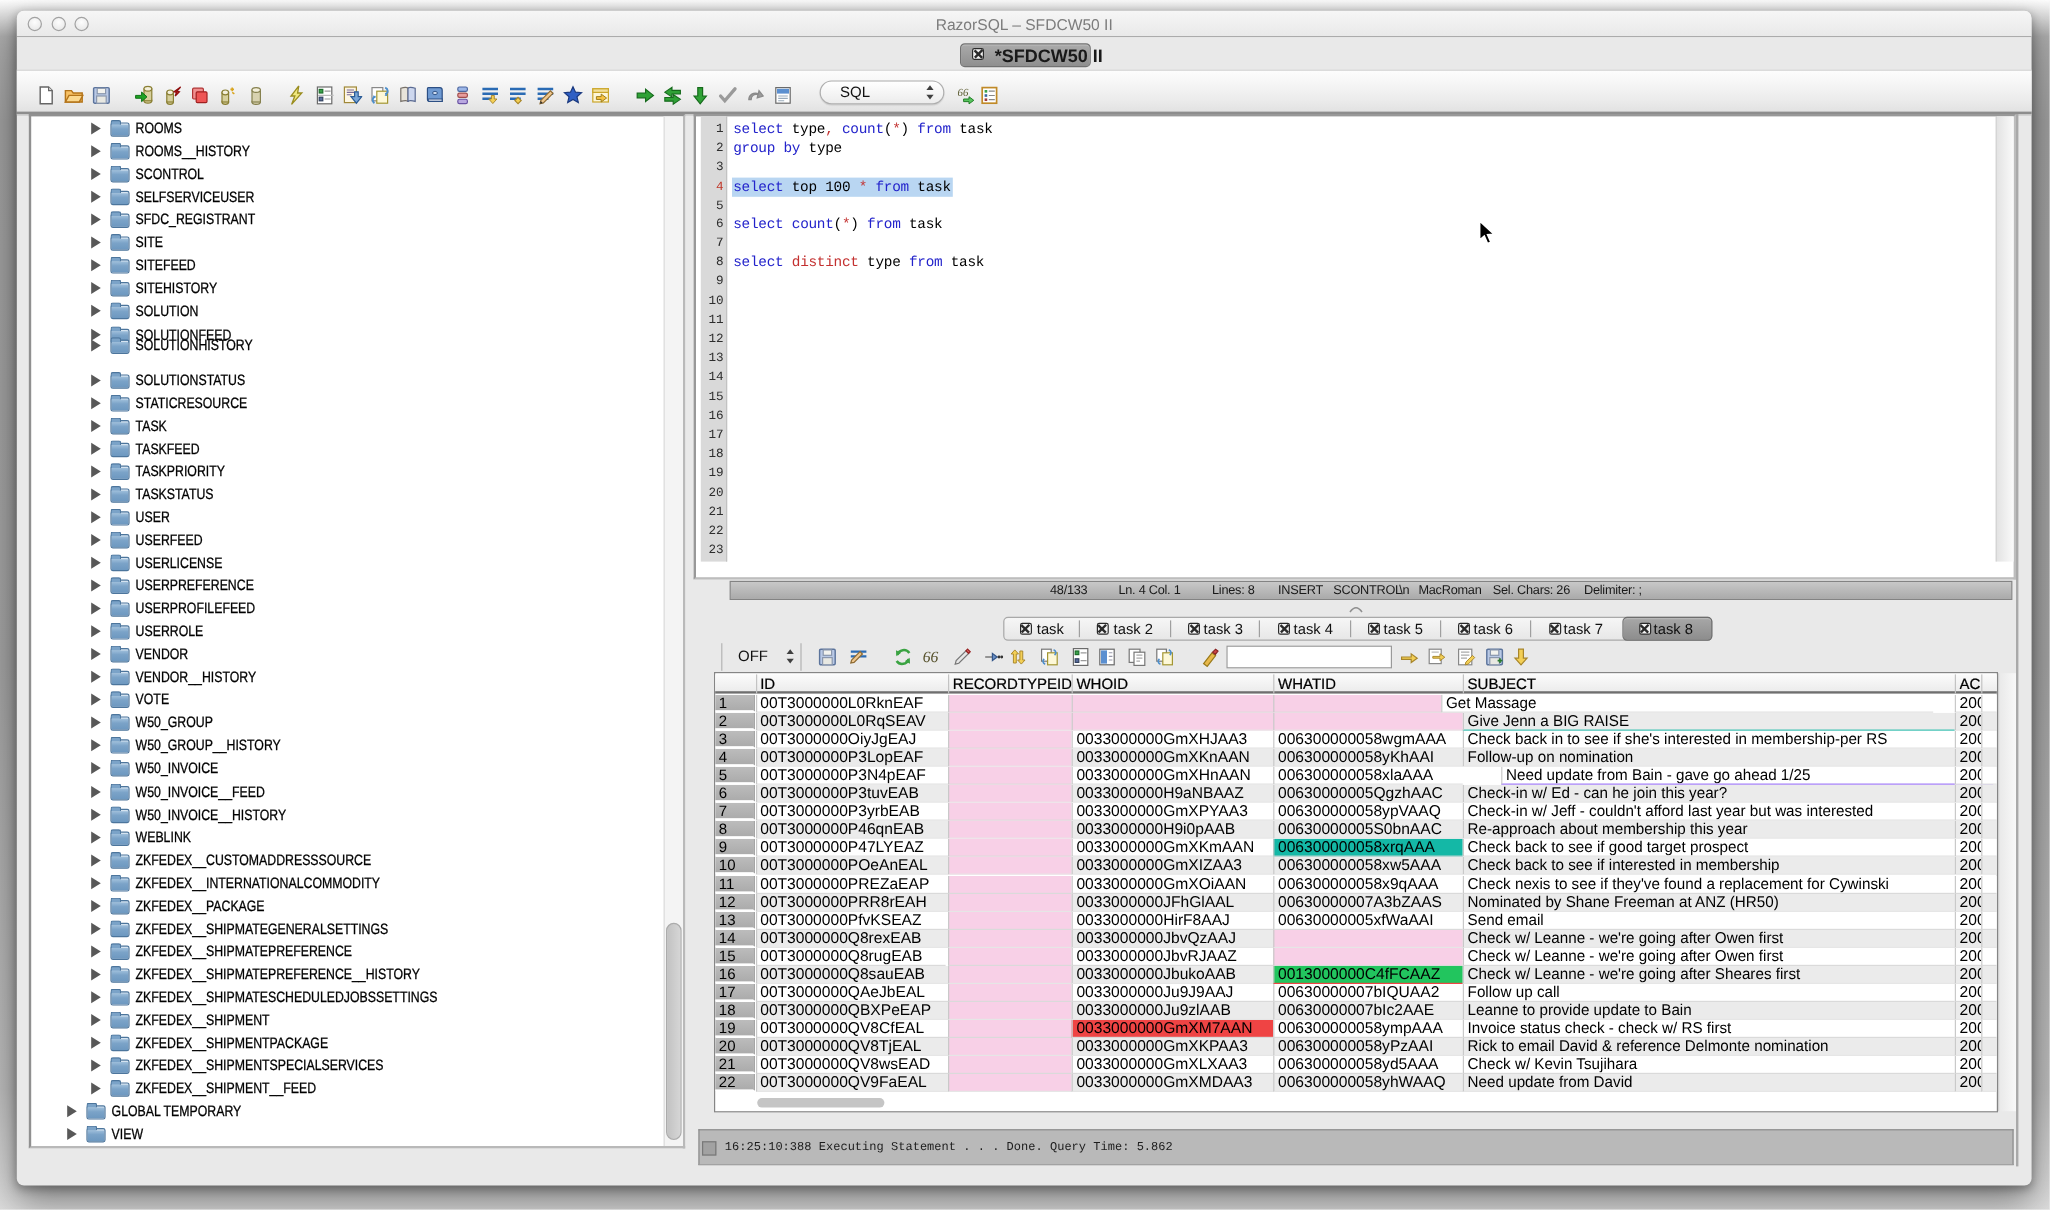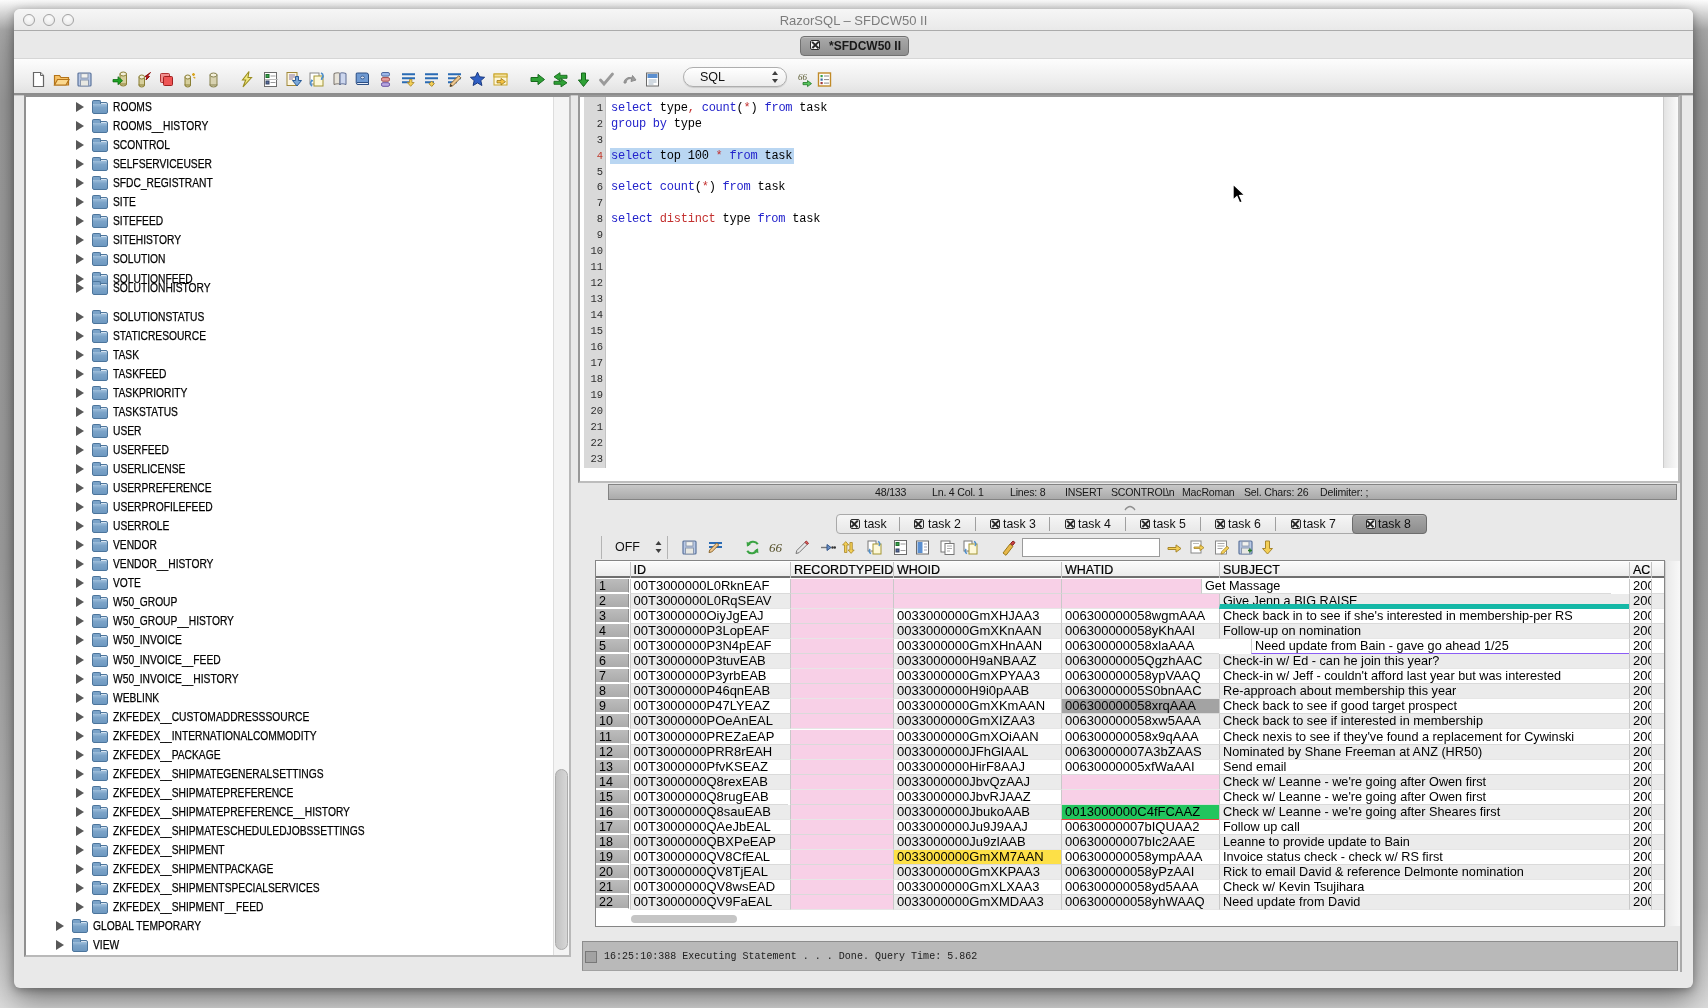--- a/index.html
+++ b/index.html
@@ -73,21 +73,21 @@
 .icon{position:absolute}
 </style></head><body>
 <div class="abs win"></div>
 <div class="abs titlebar"></div>
 <span class="abs tl" style="left:23px"></span>
 <span class="abs tl" style="left:42.5px"></span>
 <span class="abs tl" style="left:62px"></span>
 <div class="abs title">RazorSQL – SFDCW50 II</div>
 <div class="abs doctab"></div>
 <span class="abs xicon" style="left:810px;top:40px"></span>
-<span class="abs" style="left:829px;top:39px;font-size:12px;font-weight:bold;color:#191919">*SFDCW50 II</span>
+<span class="abs" style="left:829px;top:39px;font-size:15px;font-weight:bold;color:#191919">*SFDCW50 II</span>
 <div class="abs toolbar"></div>
 <div class="abs tsep"></div>
 <svg class="icon" style="left:29.8px;top:70.5px" width="17" height="17" viewBox="0 0 17 17">
     <path d="M3.5 1.5h7l3 3v11h-10z" fill="#fff" stroke="#666" stroke-width="1.2"></path>
     <path d="M10.5 1.5v3h3" fill="#ddd" stroke="#666"></path>
   </svg>
 <svg class="icon" style="left:52.5px;top:70.5px" width="17" height="17" viewBox="0 0 17 17">
     <path d="M1.5 4.5h5l1.5 2h7.5v7.5h-14z" fill="#f7c165" stroke="#b4741a" stroke-width="1.2"></path>
     <path d="M1.5 14l3-5.5h11.5L13 14z" fill="#fbd88e" stroke="#b4741a" stroke-width="1.2"></path>
   </svg>
@@ -632,21 +632,21 @@
     <span class="cell" style="left:605px;width:410px;background:#ffffff;border-bottom:1px solid #dadada"><span class="scx">Get Massage</span></span>
     <span class="cell" style="left:1033px;width:22px;background:#ffffff;border-bottom:1px solid #dadada">200</span>
     <span class="cell" style="left:1055px;width:13px;background:#ffffff;border-bottom:1px solid #dadada"></span>
   </div>
 <div class="abs row" style="top:594.05px">
     <span class="rnum">2</span>
     <span class="cell" style="left:33.5px;width:160.5px;background:#ebebeb;border-bottom:1px solid #e6e6e6">00T3000000L0RqSEAV</span>
     <span class="cell" style="left:194px;width:103px;background:#f8d0e7;border-bottom:1px solid #e6e6e6"></span>
     <span class="cell" style="left:297px;width:168px;background:#f8d0e7;border-bottom:1px solid #e6e6e6"></span>
     <span class="cell" style="left:465px;width:158px;background:#f8d0e7;border-bottom:1px solid #e6e6e6"></span>
-    <span class="cell" style="left:623px;width:410px;background:#ebebeb;border-bottom:5px solid #14b8a6"><span class="scx">Give Jenn a BIG RAISE</span></span>
+    <span class="cell" style="left:623px;width:410px;background:#ebebeb;border-bottom:1px solid #14b8a6"><span class="scx">Give Jenn a BIG RAISE</span></span>
     <span class="cell" style="left:1033px;width:22px;background:#ebebeb;border-bottom:1px solid #e6e6e6">200</span>
     <span class="cell" style="left:1055px;width:13px;background:#ebebeb;border-bottom:1px solid #e6e6e6"></span>
   </div>
 <div class="abs row" style="top:609.10px">
     <span class="rnum">3</span>
     <span class="cell" style="left:33.5px;width:160.5px;background:#ffffff;border-bottom:1px solid #dadada">00T3000000OiyJgEAJ</span>
     <span class="cell" style="left:194px;width:103px;background:#f8d0e7;border-bottom:1px solid #dadada"></span>
     <span class="cell" style="left:297px;width:168px;background:#ffffff;border-bottom:1px solid #dadada">0033000000GmXHJAA3</span>
     <span class="cell" style="left:465px;width:158px;background:#ffffff;border-bottom:1px solid #dadada">006300000058wgmAAA</span>
     <span class="cell" style="left:623px;width:410px;background:#ffffff;border-bottom:1px solid #dadada"><span class="scx">Check back in to see if she's interested in membership-per RS</span></span>
@@ -701,21 +701,21 @@
     <span class="cell" style="left:465px;width:158px;background:#ebebeb;border-bottom:1px solid #e6e6e6">00630000005S0bnAAC</span>
     <span class="cell" style="left:623px;width:410px;background:#ebebeb;border-bottom:1px solid #e6e6e6"><span class="scx">Re-approach about membership this year</span></span>
     <span class="cell" style="left:1033px;width:22px;background:#ebebeb;border-bottom:1px solid #e6e6e6">200</span>
     <span class="cell" style="left:1055px;width:13px;background:#ebebeb;border-bottom:1px solid #e6e6e6"></span>
   </div>
 <div class="abs row" style="top:699.40px">
     <span class="rnum">9</span>
     <span class="cell" style="left:33.5px;width:160.5px;background:#ffffff;border-bottom:1px solid #dadada">00T3000000P47LYEAZ</span>
     <span class="cell" style="left:194px;width:103px;background:#f8d0e7;border-bottom:1px solid #dadada"></span>
     <span class="cell" style="left:297px;width:168px;background:#ffffff;border-bottom:1px solid #dadada">0033000000GmXKmAAN</span>
-    <span class="cell" style="left:465px;width:158px;background:#a3a3a3;border-bottom:1px solid #dadada">006300000058xrqAAA</span>
+    <span class="cell" style="left:465px;width:158px;background:#14b8a6;border-bottom:1px solid #dadada">006300000058xrqAAA</span>
     <span class="cell" style="left:623px;width:410px;background:#ffffff;border-bottom:1px solid #dadada"><span class="scx">Check back to see if good target prospect</span></span>
     <span class="cell" style="left:1033px;width:22px;background:#ffffff;border-bottom:1px solid #dadada">200</span>
     <span class="cell" style="left:1055px;width:13px;background:#ffffff;border-bottom:1px solid #dadada"></span>
   </div>
 <div class="abs row" style="top:714.45px">
     <span class="rnum">10</span>
     <span class="cell" style="left:33.5px;width:160.5px;background:#ebebeb;border-bottom:1px solid #e6e6e6">00T3000000POeAnEAL</span>
     <span class="cell" style="left:194px;width:103px;background:#f8d0e7;border-bottom:1px solid #e6e6e6"></span>
     <span class="cell" style="left:297px;width:168px;background:#ebebeb;border-bottom:1px solid #e6e6e6">0033000000GmXIZAA3</span>
     <span class="cell" style="left:465px;width:158px;background:#ebebeb;border-bottom:1px solid #e6e6e6">006300000058xw5AAA</span>
@@ -800,21 +800,21 @@
     <span class="cell" style="left:297px;width:168px;background:#ebebeb;border-bottom:1px solid #e6e6e6">0033000000Ju9zlAAB</span>
     <span class="cell" style="left:465px;width:158px;background:#ebebeb;border-bottom:1px solid #e6e6e6">00630000007bIc2AAE</span>
     <span class="cell" style="left:623px;width:410px;background:#ebebeb;border-bottom:1px solid #e6e6e6"><span class="scx">Leanne to provide update to Bain</span></span>
     <span class="cell" style="left:1033px;width:22px;background:#ebebeb;border-bottom:1px solid #e6e6e6">200</span>
     <span class="cell" style="left:1055px;width:13px;background:#ebebeb;border-bottom:1px solid #e6e6e6"></span>
   </div>
 <div class="abs row" style="top:849.90px">
     <span class="rnum">19</span>
     <span class="cell" style="left:33.5px;width:160.5px;background:#ffffff;border-bottom:1px solid #dadada">00T3000000QV8CfEAL</span>
     <span class="cell" style="left:194px;width:103px;background:#f8d0e7;border-bottom:1px solid #dadada"></span>
-    <span class="cell" style="left:297px;width:168px;background:#fde047;border-bottom:1px solid #dadada">0033000000GmXM7AAN</span>
+    <span class="cell" style="left:297px;width:168px;background:#ef4444;border-bottom:1px solid #dadada">0033000000GmXM7AAN</span>
     <span class="cell" style="left:465px;width:158px;background:#ffffff;border-bottom:1px solid #dadada">006300000058ympAAA</span>
     <span class="cell" style="left:623px;width:410px;background:#ffffff;border-bottom:1px solid #dadada"><span class="scx">Invoice status check - check w/ RS first</span></span>
     <span class="cell" style="left:1033px;width:22px;background:#ffffff;border-bottom:1px solid #dadada">200</span>
     <span class="cell" style="left:1055px;width:13px;background:#ffffff;border-bottom:1px solid #dadada"></span>
   </div>
 <div class="abs row" style="top:864.95px">
     <span class="rnum">20</span>
     <span class="cell" style="left:33.5px;width:160.5px;background:#ebebeb;border-bottom:1px solid #e6e6e6">00T3000000QV8TjEAL</span>
     <span class="cell" style="left:194px;width:103px;background:#f8d0e7;border-bottom:1px solid #e6e6e6"></span>
     <span class="cell" style="left:297px;width:168px;background:#ebebeb;border-bottom:1px solid #e6e6e6">0033000000GmXKPAA3</span>

